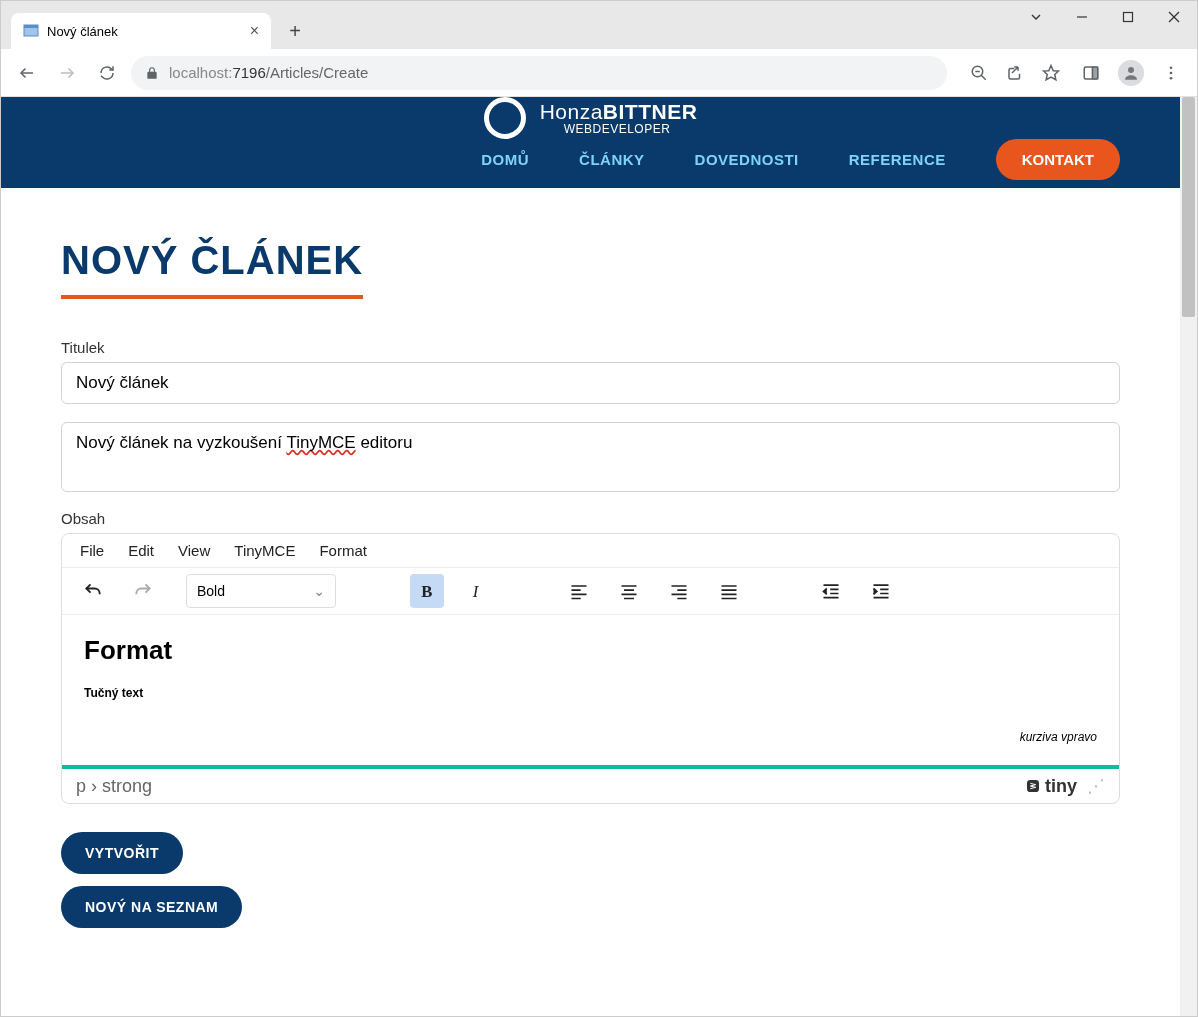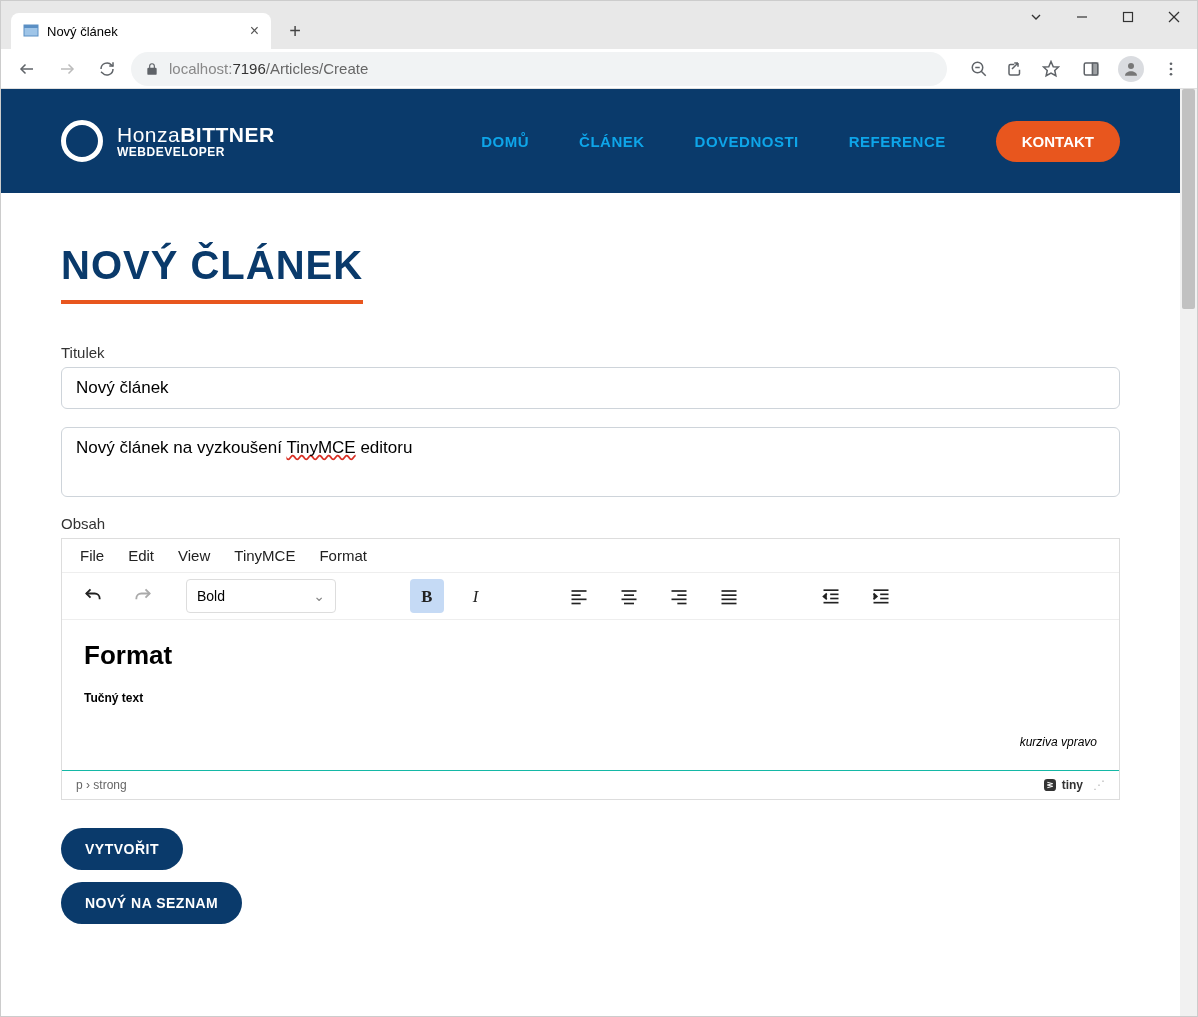--- a/index.html
+++ b/index.html
@@ -10,80 +10,80 @@
 .titlebar { height: 48px; background: #e8e8e8; display: flex; align-items: flex-end; }
 .tab { background: #fff; height: 36px; margin-left: 10px; border-radius: 8px 8px 0 0; display: flex; align-items: center; padding: 0 12px; gap: 8px; min-width: 260px; font-size: 13px; }
 .tab .favicon { width: 16px; height: 16px; }
 .tab .close { margin-left: auto; font-size: 16px; color: #555; cursor: pointer; }
 .newtab { width: 32px; height: 32px; display: flex; align-items: center; justify-content: center; font-size: 20px; color: #444; margin-left: 8px; margin-bottom: 2px; cursor: pointer; }
 .winbtns { margin-left: auto; display: flex; align-self: flex-start; }
 .winbtn { width: 46px; height: 32px; display: flex; align-items: center; justify-content: center; font-size: 14px; color: #333; }
 .winbtn svg { width: 12px; height: 12px; }
 .winbtn.chev svg { width: 16px; height: 16px; }
 
-.addrbar { height: 40px; background: #fff; border-bottom: 1px solid #e0e0e0; display: flex; align-items: center; padding: 0 10px; gap: 8px; }
+.addrbar { height: 48px; background: #fff; border-bottom: 1px solid #e0e0e0; display: flex; align-items: center; padding: 0 10px; gap: 8px; }
 .navbtn { width: 32px; height: 32px; display: flex; align-items: center; justify-content: center; border-radius: 50%; color: #5f6368; }
 .navbtn.disabled { color: #bbb; }
 .navbtn svg { width: 18px; height: 18px; }
 .urlbox { flex: 1; height: 34px; background: #f1f3f4; border-radius: 17px; display: flex; align-items: center; padding: 0 14px; gap: 10px; font-size: 15px; color: #202124; }
 .urlbox .lock { color: #5f6368; }
 .urlbox .host-dim { color: #888; }
 .urlbox .host { color: #333; }
 .urlbox .path { color: #666; }
 .addricons { display: flex; gap: 4px; align-items: center; margin-left: 8px; }
 .addricon { width: 32px; height: 32px; display: flex; align-items: center; justify-content: center; color: #5f6368; }
 .addricon svg { width: 18px; height: 18px; }
 .avatar { width: 26px; height: 26px; background: #dadce0; border-radius: 50%; display: flex; align-items: center; justify-content: center; }
 .avatar svg { width: 18px; height: 18px; fill: #777; }
 
 
 .viewport { flex: 1; overflow: hidden; position: relative; display: flex; }
 .page { flex: 1; overflow-y: auto; }
 .scrollbar { width: 17px; background: #f1f1f1; position: relative; }
 .scrollthumb { position: absolute; top: 0; left: 2px; right: 2px; height: 220px; background: #c1c1c1; border-radius: 2px; }
 
-.navbar { background: #0a3a6b; height: 104px; display: flex; align-items: center; padding: 0 60px; }
+.navbar { background: #0a3a6b; height: 91px; display: flex; align-items: center; padding: 0 60px; flex-direction: column; }
 .logo { display: flex; align-items: center; gap: 14px; color: #fff; }
 .logo-circle { width: 42px; height: 42px; border: 5px solid #fff; border-radius: 50%; }
 .logo-text { line-height: 1.1; }
 .logo-main { font-size: 21px; letter-spacing: 0.5px; }
 .logo-main .bold { font-weight: 800; }
-.logo-sub { font-size: 12px; font-weight: 700; letter-spacing: 0.5px; }
+.logo-sub { font-size: 12px; font-weight: 400; letter-spacing: 0.5px; margin-left: 24px; }
 .navlinks { margin-left: auto; display: flex; gap: 50px; align-items: center; }
-.navlink { color: #0ea5e9; font-size: 15px; font-weight: 600; letter-spacing: 0.5px; cursor: pointer; }
+.navlink { color: #7dd3fc; font-size: 15px; font-weight: 600; letter-spacing: 0.5px; cursor: pointer; }
 .navbtn-cta { background: #e8561e; color: #fff; padding: 12px 26px; border-radius: 24px; font-size: 15px; font-weight: 700; cursor: pointer; }
 
 .container { padding: 50px 60px; }
 .page-title { font-size: 40px; font-weight: 800; color: #0a3a6b; letter-spacing: 1px; padding-bottom: 12px; border-bottom: 4px solid #e8561e; display: inline-block; margin-bottom: 40px; }
 
 .field { margin-bottom: 18px; }
 .field-label { font-size: 15px; color: #333; margin-bottom: 6px; }
 .input { width: 100%; padding: 10px 14px; font-size: 17px; border: 1px solid #ced4da; border-radius: 6px; font-family: inherit; }
 .textarea { width: 100%; padding: 10px 14px; font-size: 17px; border: 1px solid #ced4da; border-radius: 6px; font-family: inherit; resize: both; height: 70px; }
 .typo { text-decoration: underline wavy #d93025; text-decoration-skip-ink: none; }
 
 
-.editor { border: 1px solid #ddd; border-radius: 0; overflow: hidden; }
+.editor { border: 1px solid #ddd; border-radius: 8px; overflow: hidden; }
 .editor-menubar { padding: 8px 18px; display: flex; gap: 24px; font-size: 15px; color: #222; }
 .editor-menuitem { cursor: pointer; }
 .editor-toolbar { border-top: 1px solid #eee; border-bottom: 1px solid #eee; padding: 6px 14px; display: flex; align-items: center; gap: 16px; background: #fff; }
 .tbtn { width: 34px; height: 34px; display: flex; align-items: center; justify-content: center; border-radius: 4px; cursor: pointer; color: #222; }
 .tbtn.disabled { color: #aaa; }
 .tbtn.active { background: #c5daf5; }
 .tbtn svg { width: 20px; height: 20px; }
 .tsep { width: 36px; }
 .tselect { width: 150px; height: 34px; border: 1px solid #ddd; border-radius: 4px; display: flex; align-items: center; padding: 0 10px; font-size: 14px; cursor: pointer; margin: 0 6px 0 10px; background: #fff; }
 .tselect .chev { margin-left: auto; color: #888; }
 
 .editor-body { padding: 20px 22px; min-height: 150px; }
 .editor-body h2 { font-size: 26px; font-weight: 700; margin-bottom: 20px; }
 .editor-body .bold-line { font-weight: 700; font-size: 12px; margin-bottom: 30px; }
 .editor-body .italic-right { text-align: right; font-style: italic; font-size: 12px; }
 
-.editor-status { border-top: 1px solid #14b8a6; padding: 6px 14px; display: flex; align-items: center; font-size: 12px; color: #666; }
+.editor-status { border-top: 4px solid #14b8a6; padding: 6px 14px; display: flex; align-items: center; font-size: 18px; color: #666; }
 .editor-status .brand { margin-left: auto; display: flex; align-items: center; gap: 4px; font-weight: 600; color: #333; }
 .editor-status .resize { margin-left: 10px; color: #bbb; }
 
 .btn-row { margin-top: 28px; display: flex; flex-direction: column; gap: 12px; align-items: flex-start; }
 .btn-primary { background: #0a3a6b; color: #fff; border: none; padding: 13px 24px; border-radius: 24px; font-size: 14px; font-weight: 700; letter-spacing: 0.5px; cursor: pointer; }
 </style>
 </head>
 <body>
 
 <div class="window">
@@ -199,21 +199,21 @@
       <div class="navbar">
         <div class="logo">
           <div class="logo-circle"></div>
           <div class="logo-text">
             <div class="logo-main"><span>Honza</span><span class="bold">BITTNER</span></div>
             <div class="logo-sub">WEBDEVELOPER</div>
           </div>
         </div>
         <div class="navlinks">
           <span class="navlink">DOMŮ</span>
-          <span class="navlink">ČLÁNEK</span>
+          <span class="navlink">ČLÁNKY</span>
           <span class="navlink">DOVEDNOSTI</span>
           <span class="navlink">REFERENCE</span>
           <span class="navbtn-cta">KONTAKT</span>
         </div>
       </div>
 
       <div class="container">
         <h1 class="page-title">NOVÝ ČLÁNEK</h1>
 
         <div class="field">

